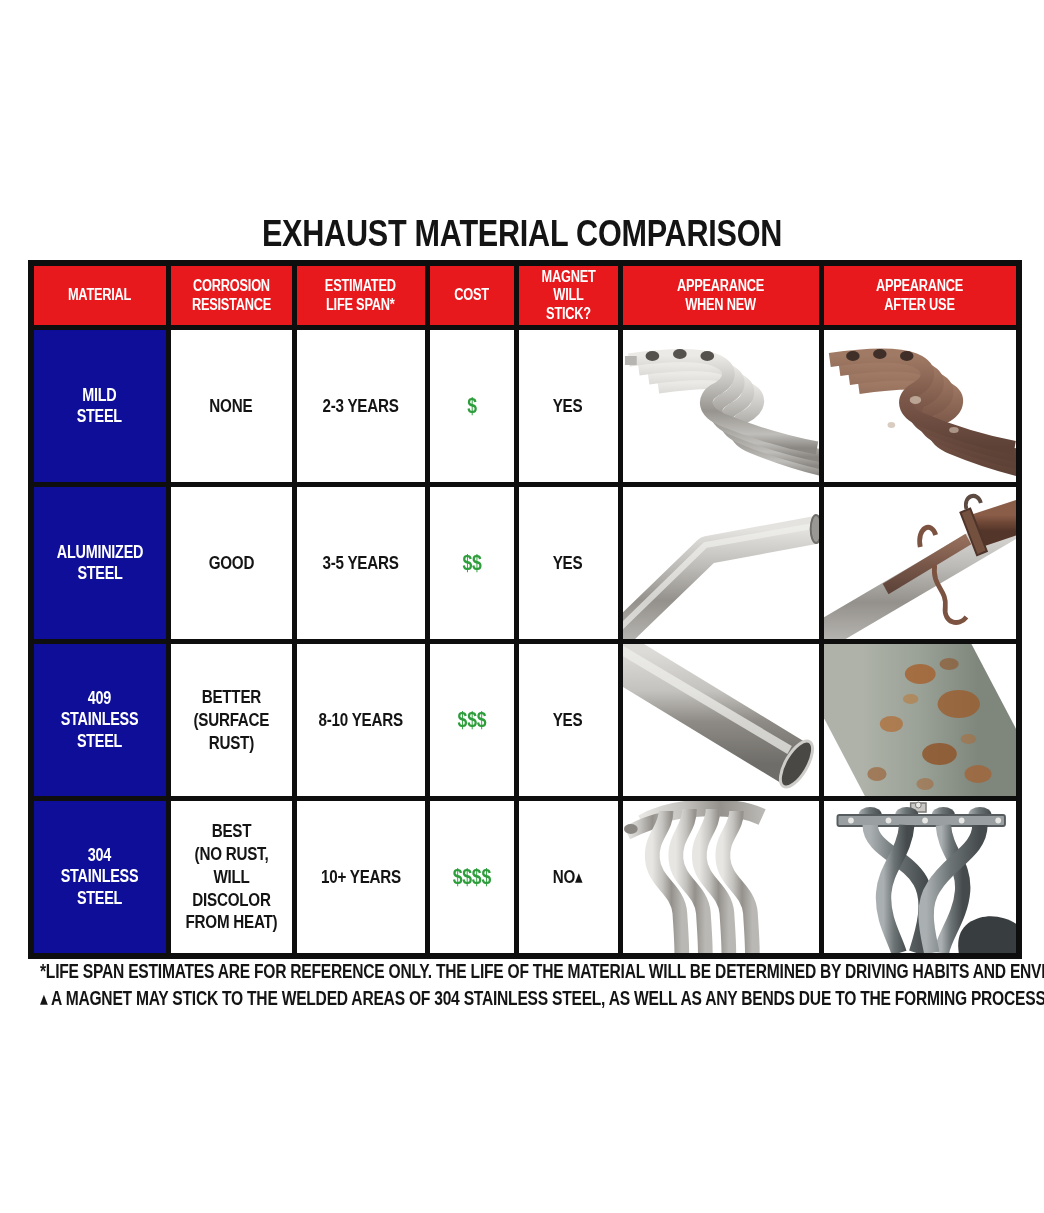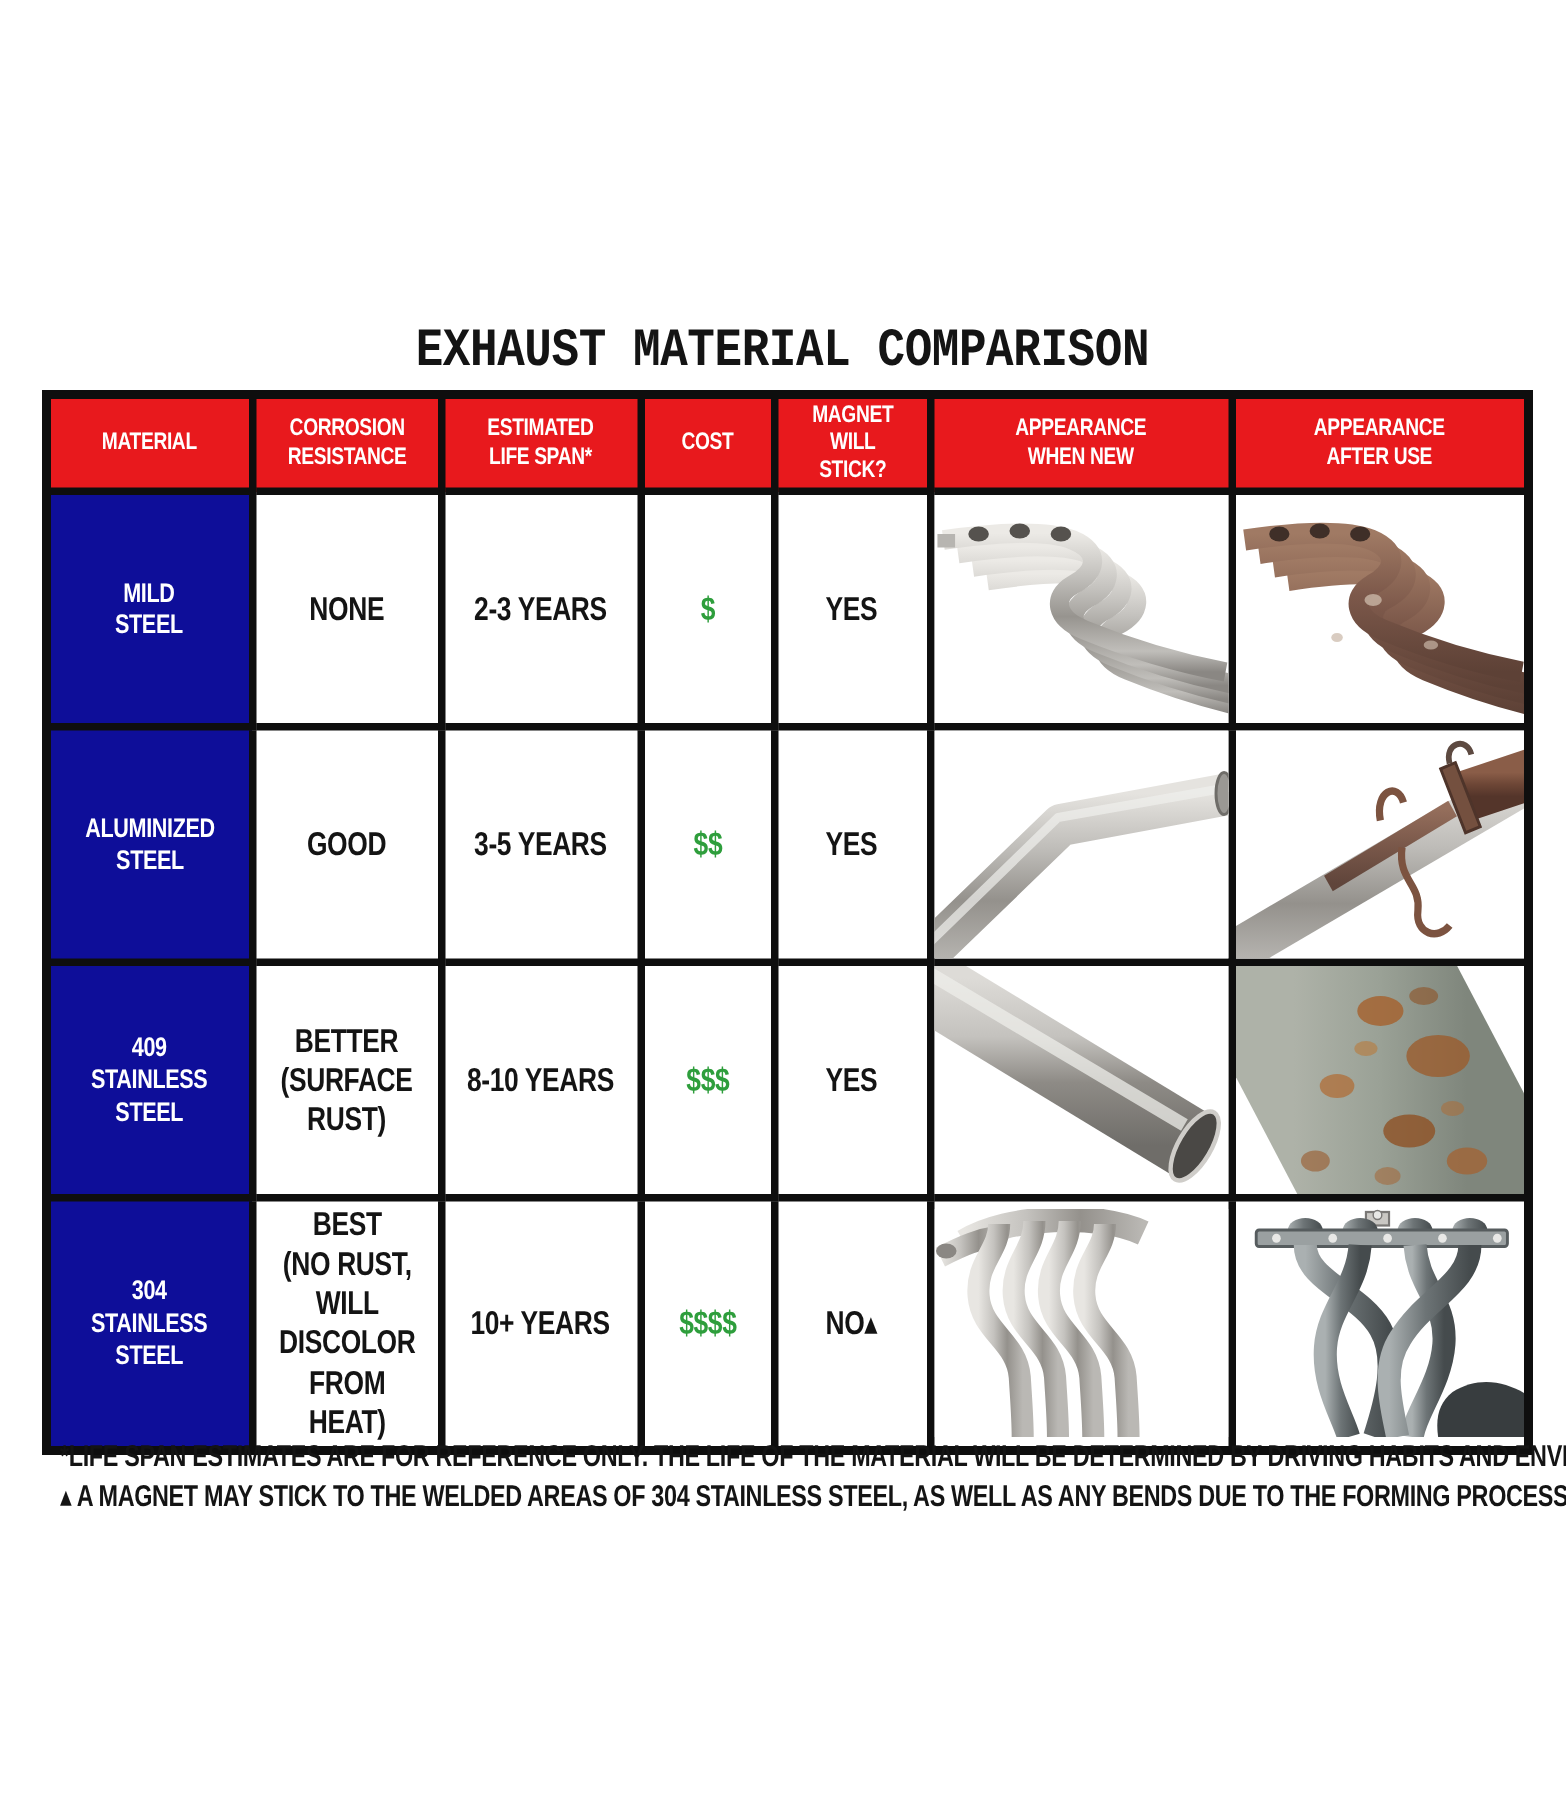--- a/index.html
+++ b/index.html
@@ -8,29 +8,29 @@
     --cost_green:#2e9e3c; --border_black:#0e0e0e;
     --body_text:#141414; --page_bg:#ffffff;
   }
   *{margin:0;padding:0;box-sizing:border-box;}
   html,body{background:var(--page_bg);}
   body{font-family:"Liberation Sans","DejaVu Sans",sans-serif;}
   .page{position:relative;width:1044px;height:1213px;background:var(--page_bg);overflow:hidden;}
   .cond{display:inline-block;transform:scaleX(0.8);transform-origin:center center;letter-spacing:-0.3px;}
   .pre{white-space:pre-line;}
   .title{position:absolute;top:216px;left:0;width:100%;text-align:center;
-         font-size:36px;font-weight:bold;color:var(--body_text);line-height:1;font-family:Liberation Mono, monospace;}
+         font-size:36px;font-weight:bold;color:var(--body_text);line-height:1;}
   .title .cond{transform:scaleX(0.85);}
   table.cmp{position:absolute;left:28px;top:260px;width:988px;border-collapse:collapse;
             table-layout:fixed;border:6px solid var(--border_black);background:#fff;}
   .cmp th,.cmp td{border:5px solid var(--border_black);text-align:center;vertical-align:middle;padding:2px;}
   .cmp thead tr{height:57px;}
   .cmp tbody tr{height:152px;}
   .cmp th{background:var(--header_bg);color:var(--header_text);font-size:16px;font-weight:bold;line-height:1.15;}
-  .cmp td{background:#ffffff;color:var(--body_text);font-size:22px;font-weight:bold;line-height:1.2;}
+  .cmp td{background:#ffffff;color:var(--body_text);font-size:19px;font-weight:bold;line-height:1.2;}
   .cmp td.mat{background:var(--material_bg);color:var(--material_text);font-size:18px;text-align:center;}
   .cmp td.cost{color:var(--cost_green);font-size:22px;letter-spacing:0;}
   .cmp td.img{padding:0;background:#ffffff;}
   .cmp td.img svg{display:block;width:100%;height:152px;}
   .notes{position:absolute;left:40px;top:958px;width:990px;color:var(--body_text);}
   .notes p{font-size:20px;font-weight:bold;line-height:27px;white-space:nowrap;}
   .notes .cond{transform:scaleX(0.78);transform-origin:left center;}
 </style>
 </head>
 <body>

